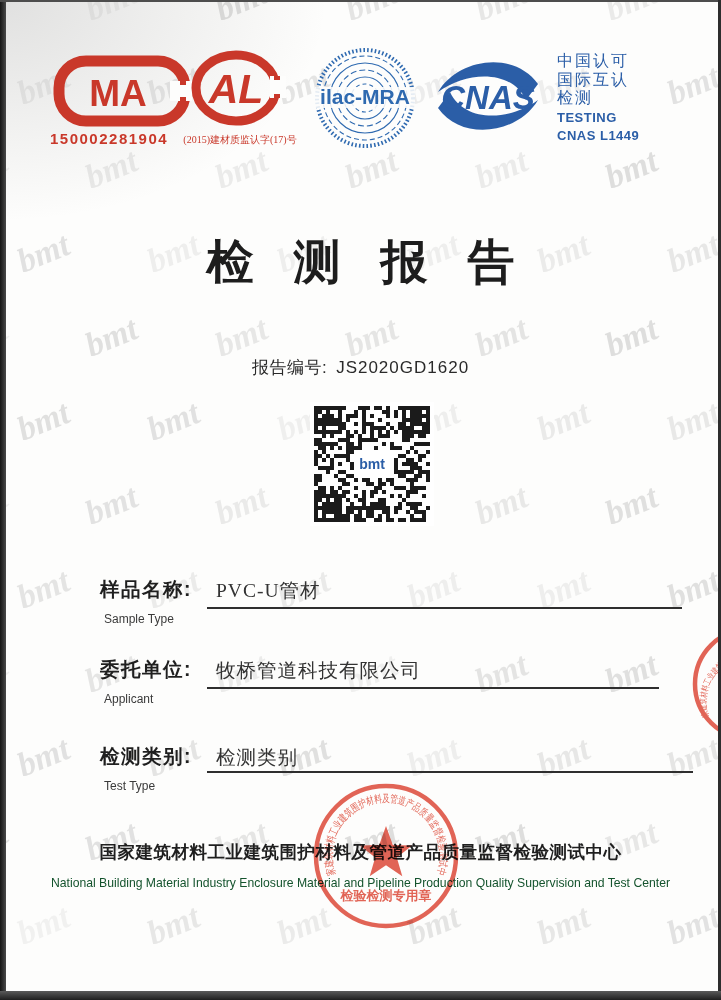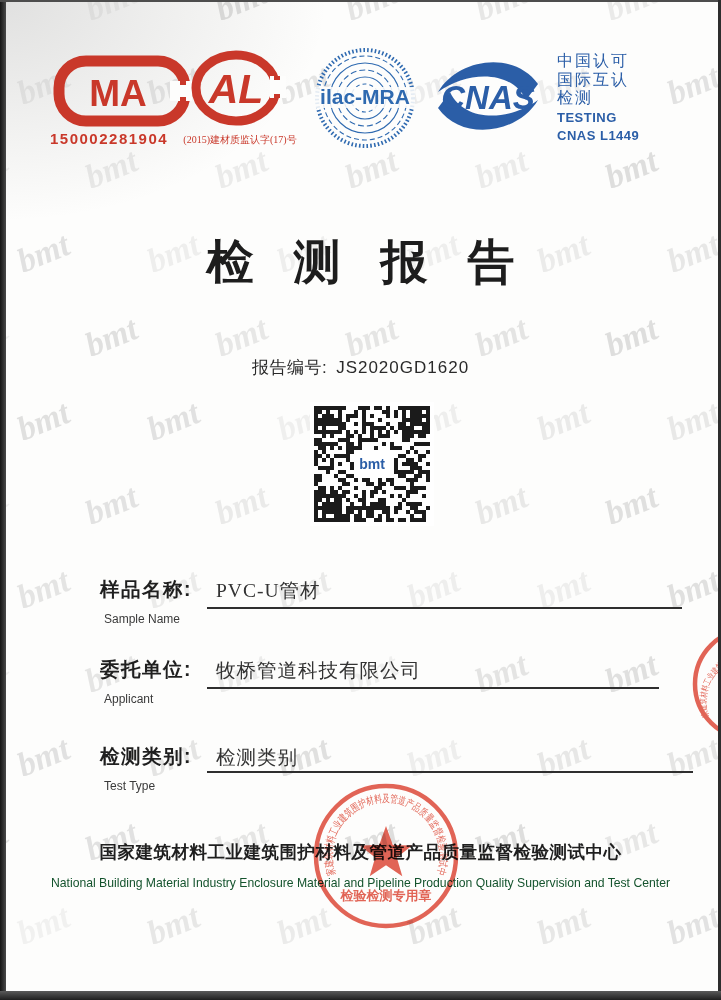--- a/index.html
+++ b/index.html
@@ -617,21 +617,21 @@
           <rect x="108" y="116" width="4" height="4" fill="#1b1b1b"></rect>
           <rect x="112" y="116" width="4" height="4" fill="#1b1b1b"></rect>
         </svg></div>
     <span class="qr-center">bmt</span>
   </div>
 
   <div class="field" style="top:576px">
     <span class="f-label">样品名称:</span>
     <span class="f-value">PVC-U管材</span>
     <div class="f-line" style="width:475px"></div>
-    <span class="f-sub">Sample Name</span>
+    <span class="f-sub">Sample Type</span>
   </div>
   <div class="field" style="top:656px">
     <span class="f-label">委托单位:</span>
     <span class="f-value">牧桥管道科技有限公司</span>
     <div class="f-line" style="width:452px"></div>
     <span class="f-sub">Applicant</span>
   </div>
   <div class="field" style="top:743px">
     <span class="f-label">检测类别:</span>
     <span class="f-value">检测类别</span>

